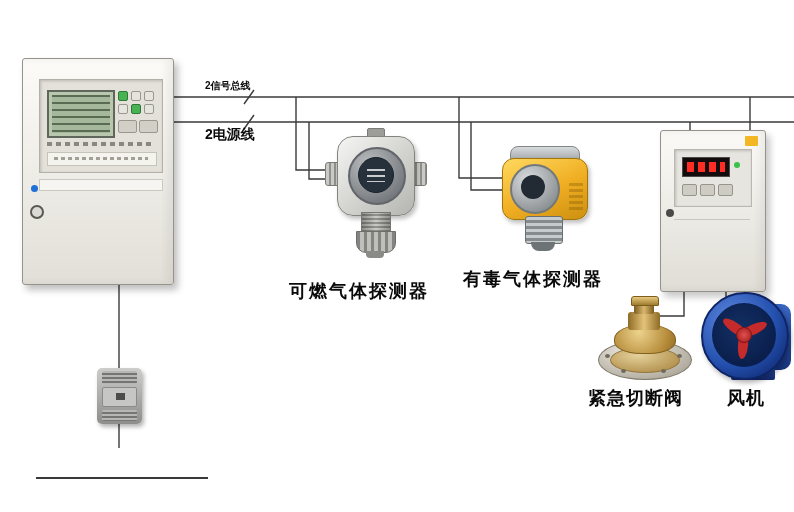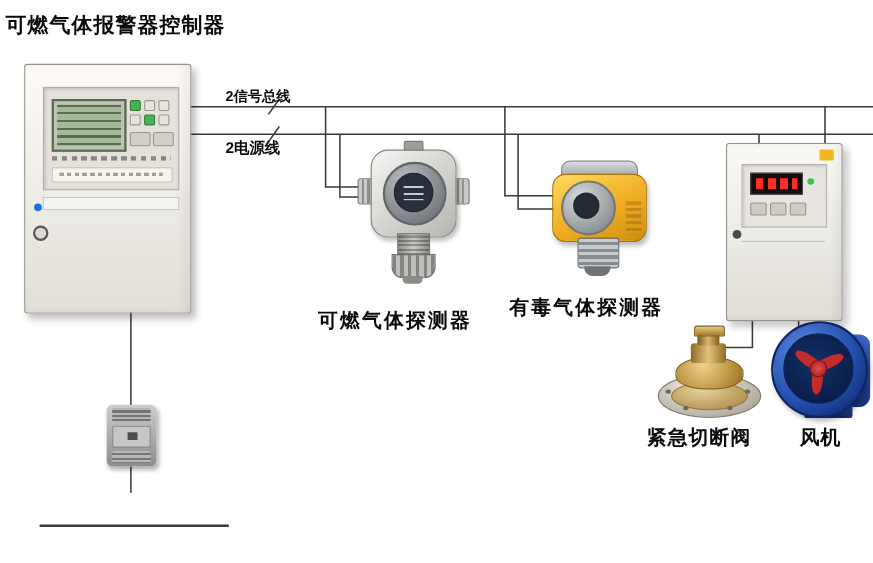--- a/index.html
+++ b/index.html
@@ -3,21 +3,21 @@
 <meta charset="utf-8">
 <style>
   html,body{margin:0;padding:0;background:#fff;}
   .canvas{position:relative;width:794px;height:512px;background:#fff;overflow:hidden;
     font-family:"Liberation Sans",sans-serif;}
   .wires{position:absolute;left:0;top:0;width:794px;height:512px;z-index:1;}
   .wire{stroke:#3a3a3a;stroke-width:1.4;fill:none;}
   .wire.thick{stroke-width:2.2;}
   .lbl{position:absolute;z-index:6;color:#0a0a0a;font-weight:bold;white-space:nowrap;}
   .title{left:5px;top:10px;font-size:19px;letter-spacing:1px;}
-  .lbl-signal{left:205px;top:79px;font-size:13px;}
+  .lbl-signal{left:205px;top:79px;font-size:10px;}
   .lbl-power{left:205px;top:126px;font-size:14px;}
   .lbl-det1{left:289px;top:279px;font-size:18px;letter-spacing:2px;}
   .lbl-det2{left:463px;top:267px;font-size:18px;letter-spacing:2px;}
   .lbl-valve{left:588px;top:386px;font-size:18px;letter-spacing:1px;}
   .lbl-fan{left:727px;top:386px;font-size:18px;letter-spacing:1px;}
   .lbl-rs485{left:57px;top:450px;font-size:16px;letter-spacing:1px;}
   .dev{position:absolute;z-index:3;}
   .part{position:absolute;}
 
   
@@ -155,21 +155,20 @@
     <path class="wire" d="M471 122 V190 H508"></path>
     <path class="wire" d="M690 122 V134"></path>
     <path class="wire" d="M750 97 V134"></path>
     <path class="wire" d="M684 290 V316 H650"></path>
     <path class="wire" d="M726 290 V303"></path>
     <path class="wire" d="M119 283 V370"></path>
     <path class="wire" d="M119 424 V448"></path>
     <path class="wire thick" d="M36 478 H208"></path>
   </svg>
 
-  <div class="lbl title">可燃气体报警器控制器</div>
   <div class="lbl lbl-signal">2信号总线</div>
   <div class="lbl lbl-power">2电源线</div>
 
   <div class="dev controller">
     <div class="part face">
       <div class="part lcd">
         <div class="part lcd-screen"></div>
       </div>
       <div class="part leds">
         <div class="led green"></div>

